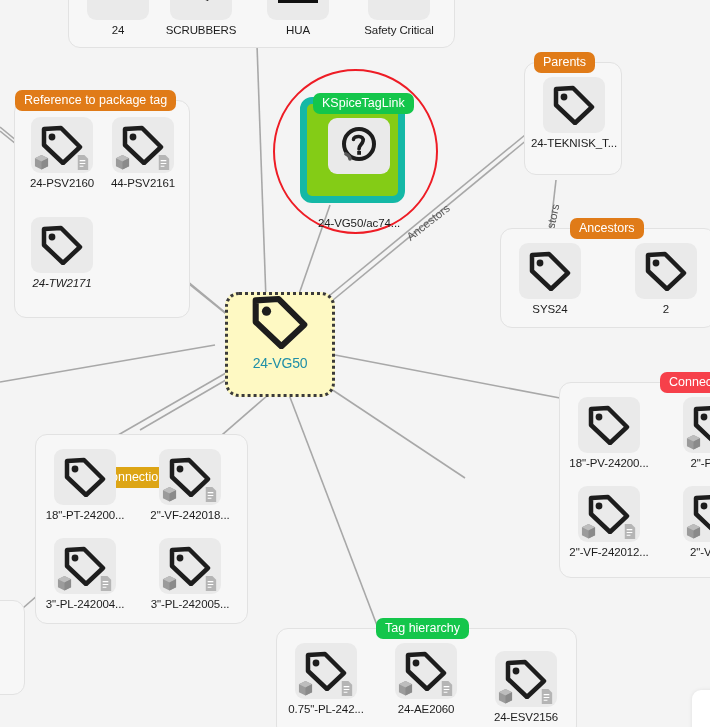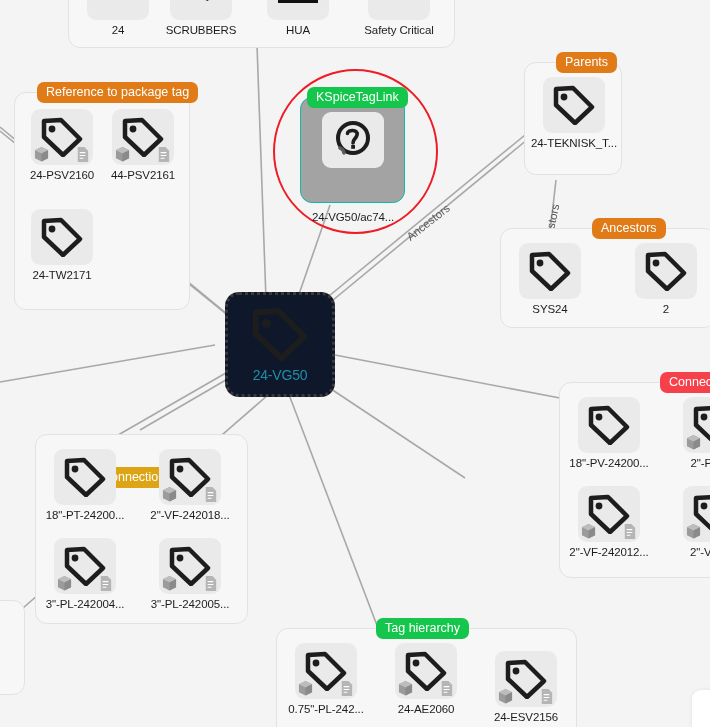--- a/index.html
+++ b/index.html
@@ -24,21 +24,21 @@
     position: absolute;
     top: -11px;
     padding: 2px 9px 3px 9px;
     border-radius: 7px;
     color: #ffffff;
     font-size: 12.5px;
     line-height: 16px;
     white-space: nowrap;
     font-family: "Liberation Sans", sans-serif;
   }
-  .badge-orange { background: #e07b18; margin-left: 22px; }
+  .badge-orange { background: #e07b18; }
   .badge-gold   { background: #dda515; }
   .badge-green  { background: #14c64b; }
   .badge-red    { background: #f6404a; }
 
   
   .node {
     position: absolute;
     width: 78px;
     display: flex;
     flex-direction: column;
@@ -63,45 +63,45 @@
   
   .deco { position: absolute; width: 15px; height: 17px; }
   .deco.cube { left: 3px; bottom: 2px; }
   .deco.doc  { right: 3px; bottom: 2px; }
   .deco.tagsm { right: 2px; bottom: 3px; width: 16px; height: 14px; }
 
   
   .center-node {
     position: absolute;
     width: 110px; height: 105px;
-    background: #0f172a;
+    background: #fef9c3;
     border: 3px dotted #3a3a3a;
     border-radius: 14px;
     display: flex; flex-direction: column;
-    align-items: center; justify-content: center;
+    align-items: center; justify-content: flex-start;
   }
   .center-node .label {
     margin-top: 6px;
     font-size: 14px;
     color: #1f8fa8;
     letter-spacing: -0.2px;
   }
 
   
   .highlight-ring {
     position: absolute;
     border: 2px solid #ee1c25;
     border-radius: 50%;
   }
 
   
   .card {
     position: absolute;
-    background: #a3a3a3;
-    border: 1px solid #14b8a6;
+    background: #84cc16;
+    border: 7px solid #14b8a6;
     border-radius: 12px;
   }
 
   
   .edge-label {
     position: absolute;
     font-size: 11.5px;
     color: #5a5a5a;
     white-space: nowrap;
     transform-origin: left center;
@@ -175,21 +175,21 @@
         </svg>
       </div>
       <div class="label">HUA</div>
     </div>
     <div class="node" style="left:282px; top:9px; width:96px;">
       <div class="thumb"></div>
       <div class="label">Safety Critical</div>
     </div>
   </div>
 
-  <div class="group" style="left:14px; top:92px; width:176px; height:218px;padding-left:48px;">
+  <div class="group" style="left:14px; top:100px; width:176px; height:218px;padding-left:48px;">
     <div class="group-badge badge-orange" style="left:0px; top:-11px;">Reference to package tag</div>
 
     <div class="node" style="left:8px; top:16px;">
       <div class="thumb">
         <svg width="42" height="40" viewBox="0 0 42 40">
           <path d="M3 4 L20 3 L39 22 L22 38 L3 20 Z" fill="none" stroke="#1d1d1d" stroke-width="4.5" stroke-linejoin="round"></path>
           <circle cx="11" cy="12" r="3.4" fill="#1d1d1d"></circle>
         </svg>
         <svg class="deco cube" viewBox="0 0 16 18">
           <path d="M8 1 L15 4.5 L15 13 L8 16.5 L1 13 L1 4.5 Z" fill="#9b9b9b"></path>
@@ -216,21 +216,21 @@
           <path d="M8 8 L15 4.5 L15 13 L8 16.5 Z" fill="#8a8a8a"></path>
         </svg>
         <svg class="deco doc" viewBox="0 0 14 18">
           <path d="M2 1 H9 L13 5 V17 H2 Z" fill="#b5b5b5"></path>
           <path d="M4 7 H10 M4 10 H10 M4 13 H8" stroke="#fff" stroke-width="1.2"></path>
         </svg>
       </div>
       <div class="label">44-PSV2161</div>
     </div>
 
-    <div class="node" style="left:8px; top:116px;">
+    <div class="node" style="left:8px; top:116px;font-style:italic;">
       <div class="thumb">
         <svg width="42" height="40" viewBox="0 0 42 40">
           <path d="M3 4 L20 3 L39 22 L22 38 L3 20 Z" fill="none" stroke="#1d1d1d" stroke-width="4.5" stroke-linejoin="round"></path>
           <circle cx="11" cy="12" r="3.4" fill="#1d1d1d"></circle>
         </svg>
       </div>
       <div class="label">24-TW2171</div>
     </div>
   </div>
 

